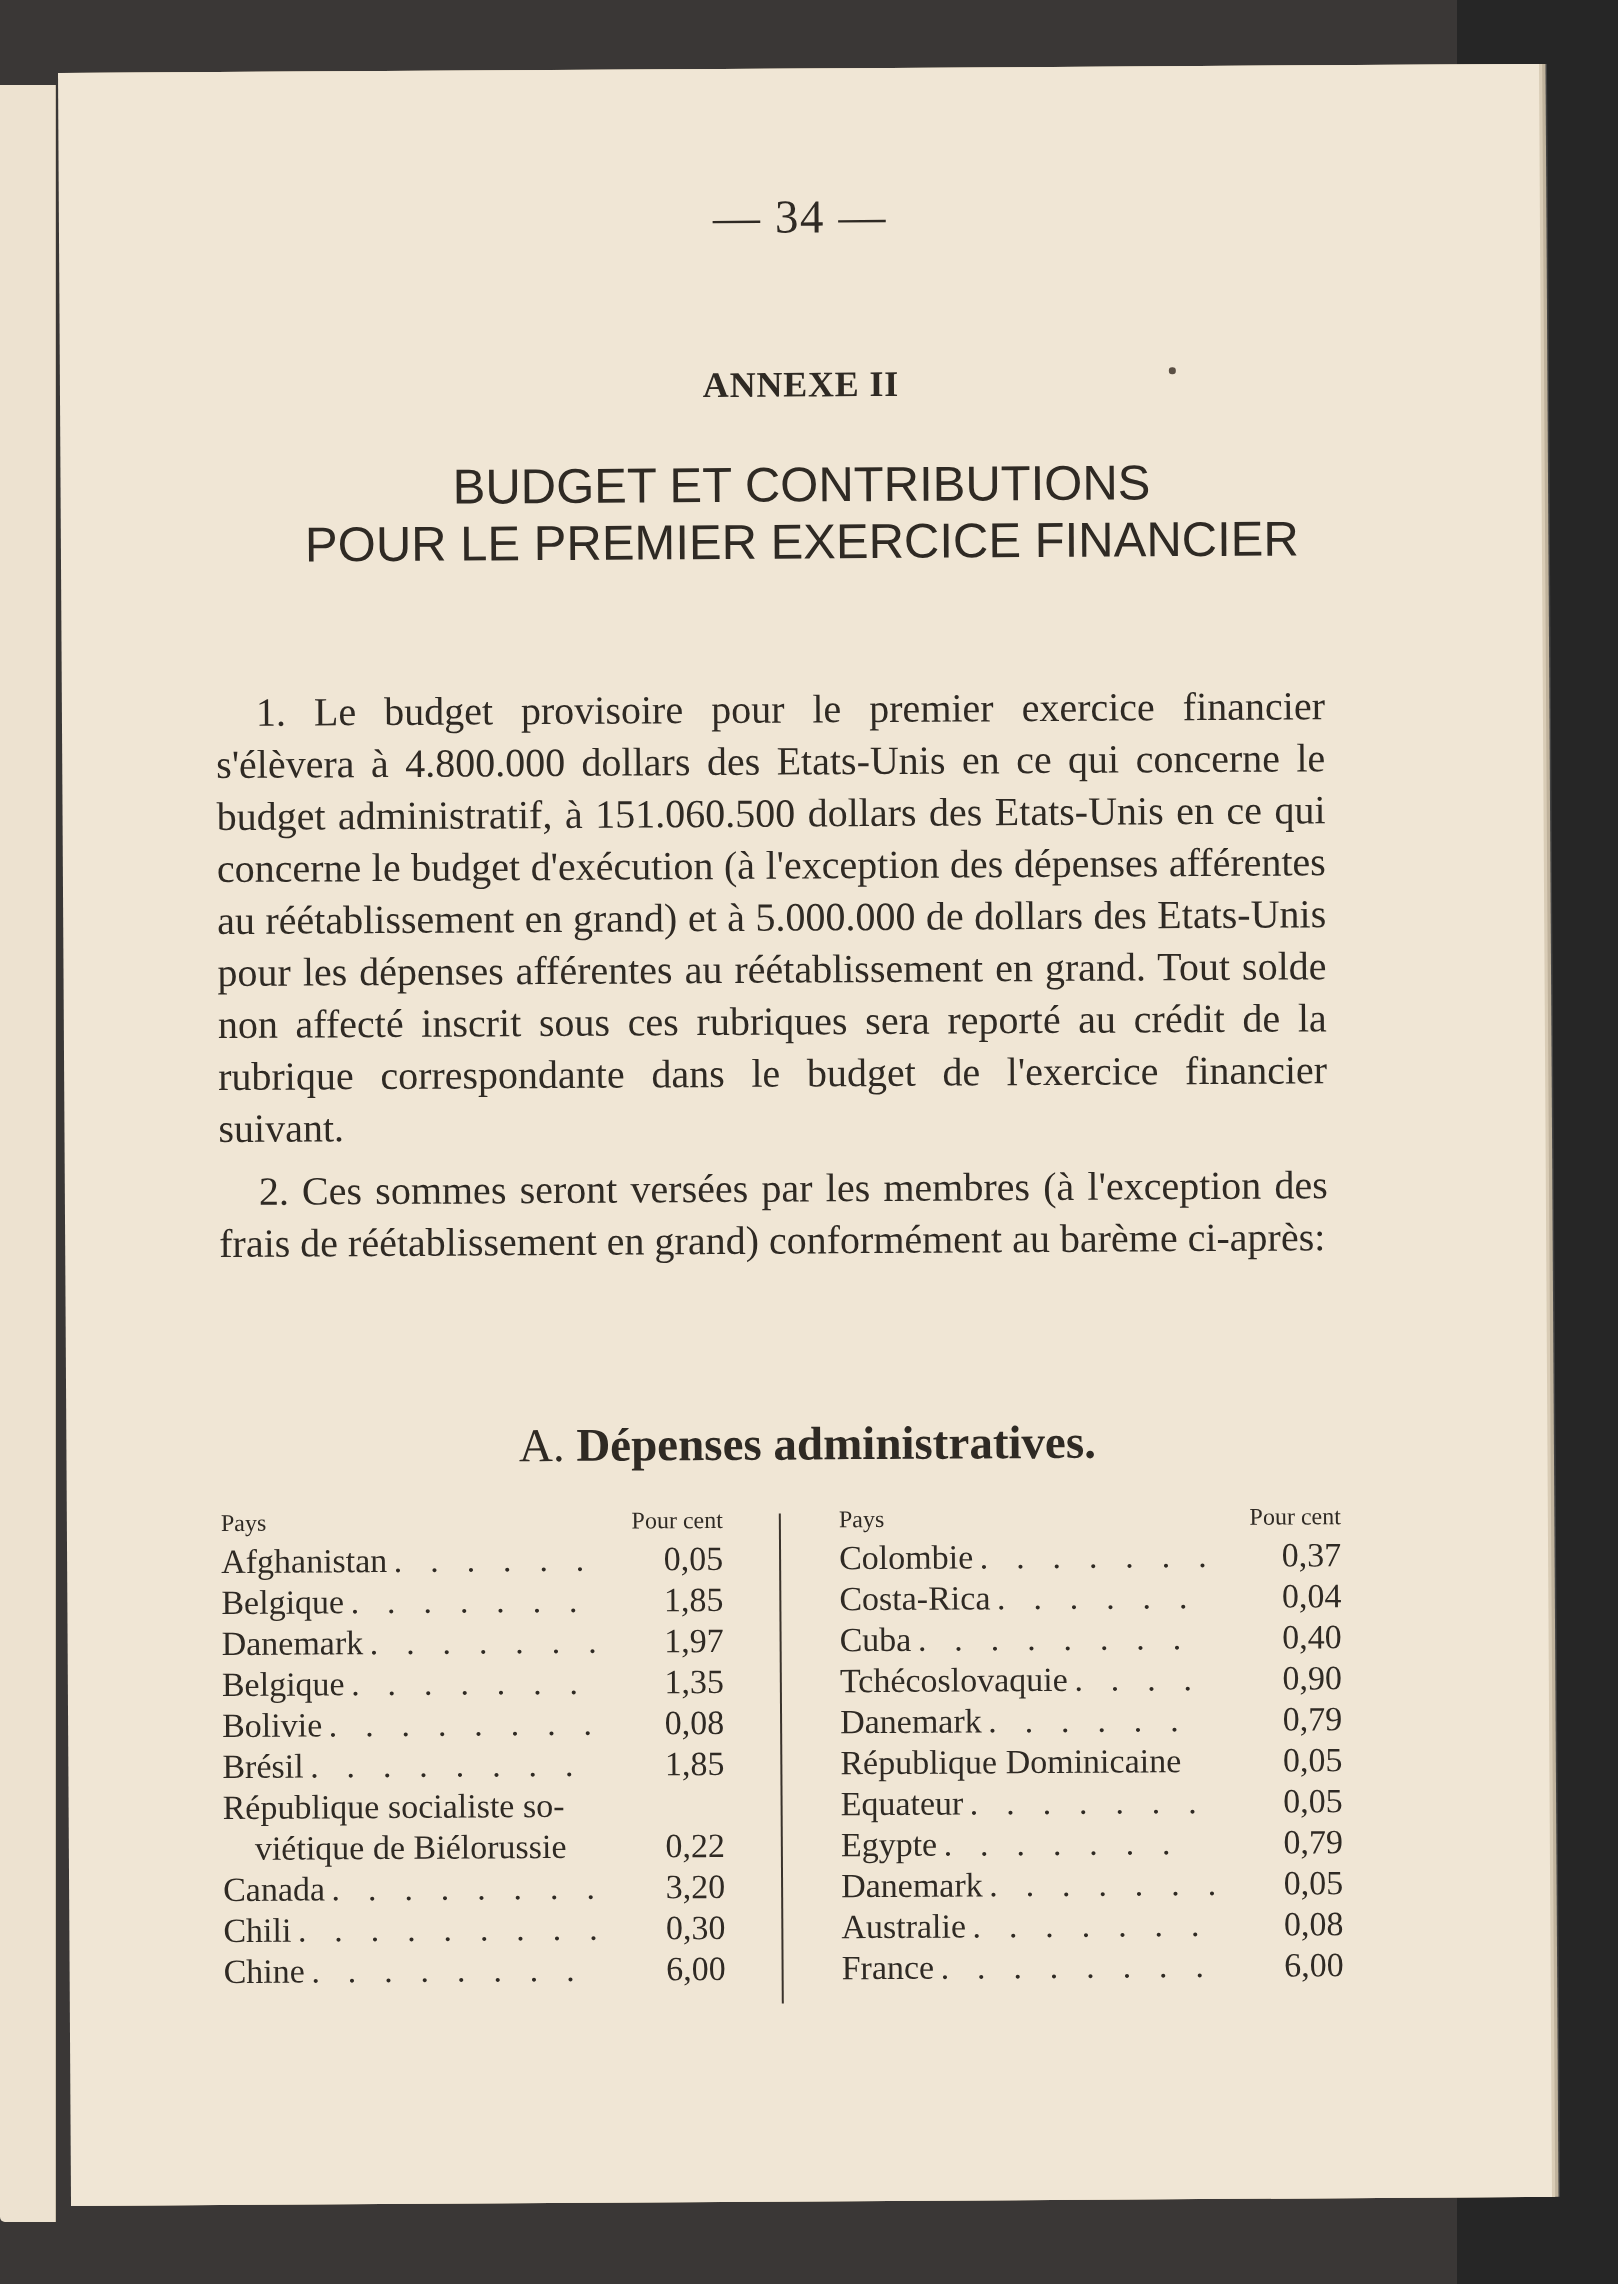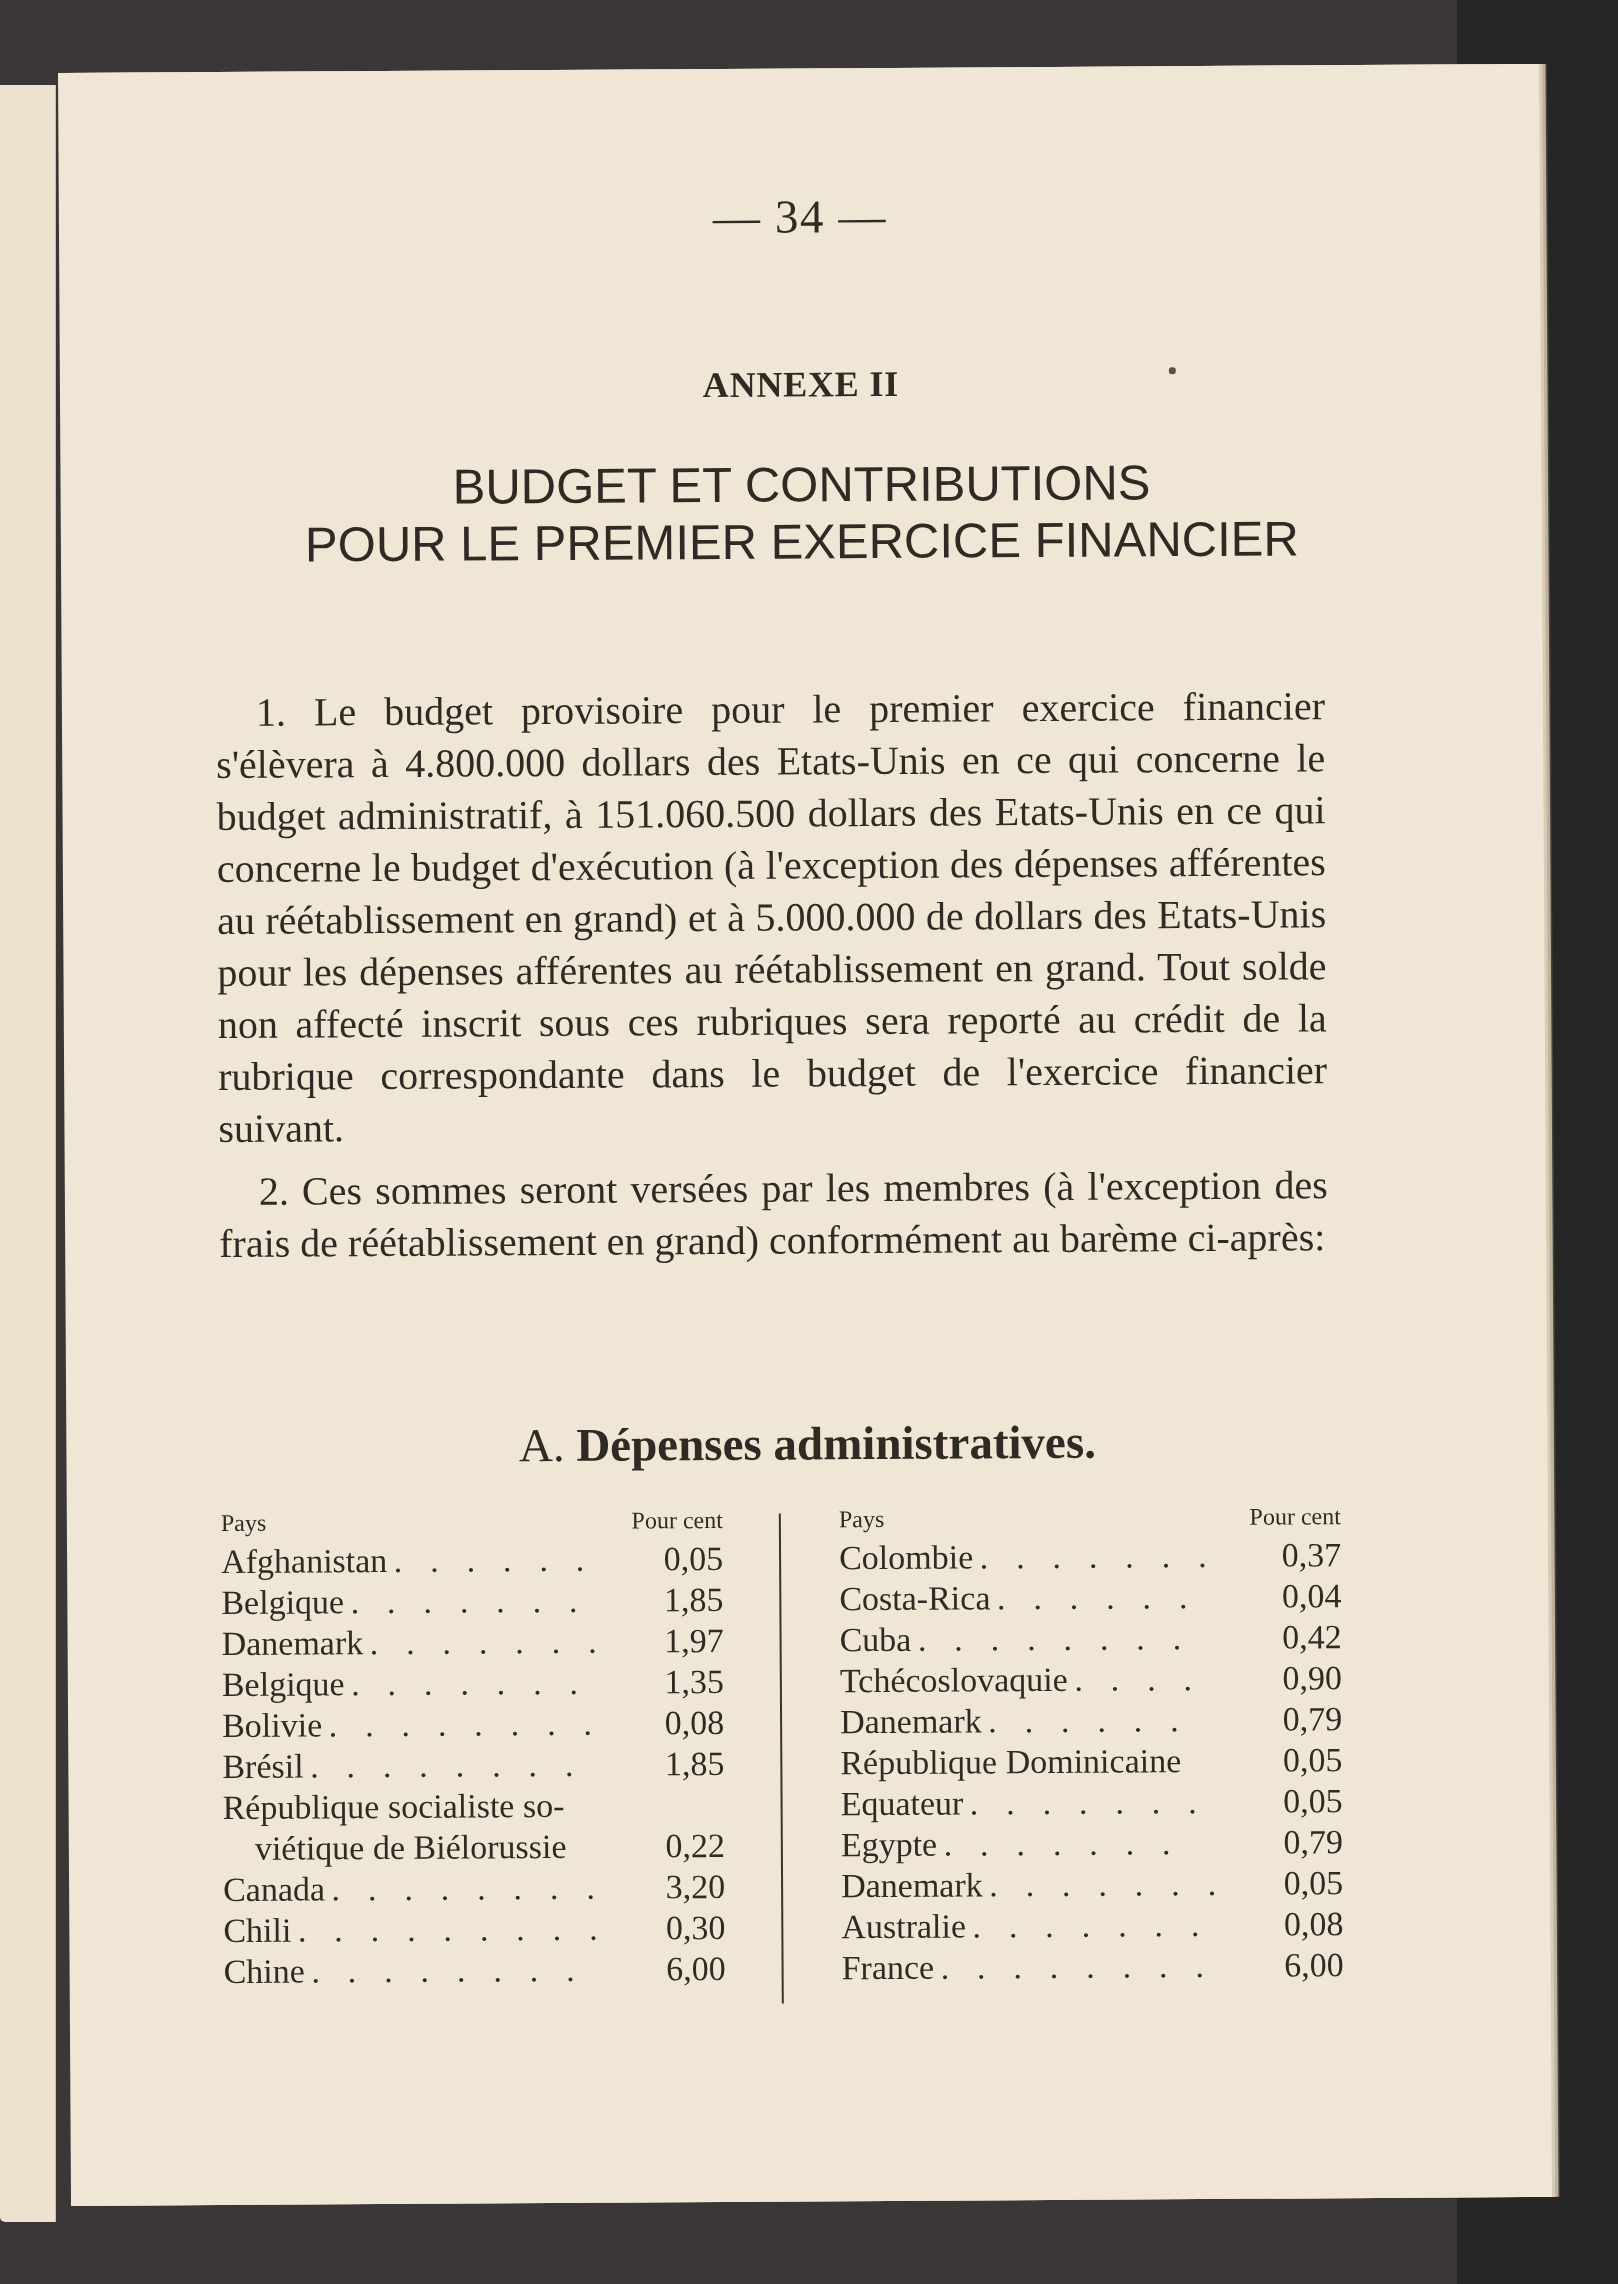--- a/index.html
+++ b/index.html
@@ -272,21 +272,21 @@
             <span class="value">0,37</span>
           </div>
         <div class="row">
             <span class="name">Costa-Rica</span>
             <span class="leader">. . . . . .</span>
             <span class="value">0,04</span>
           </div>
         <div class="row">
             <span class="name">Cuba</span>
             <span class="leader">. . . . . . . .</span>
-            <span class="value">0,42</span>
+            <span class="value">0,40</span>
           </div>
         <div class="row">
             <span class="name">Tchécoslovaquie</span>
             <span class="leader">. . . .</span>
             <span class="value">0,90</span>
           </div>
         <div class="row">
             <span class="name">Danemark</span>
             <span class="leader">. . . . . .</span>
             <span class="value">0,79</span>

